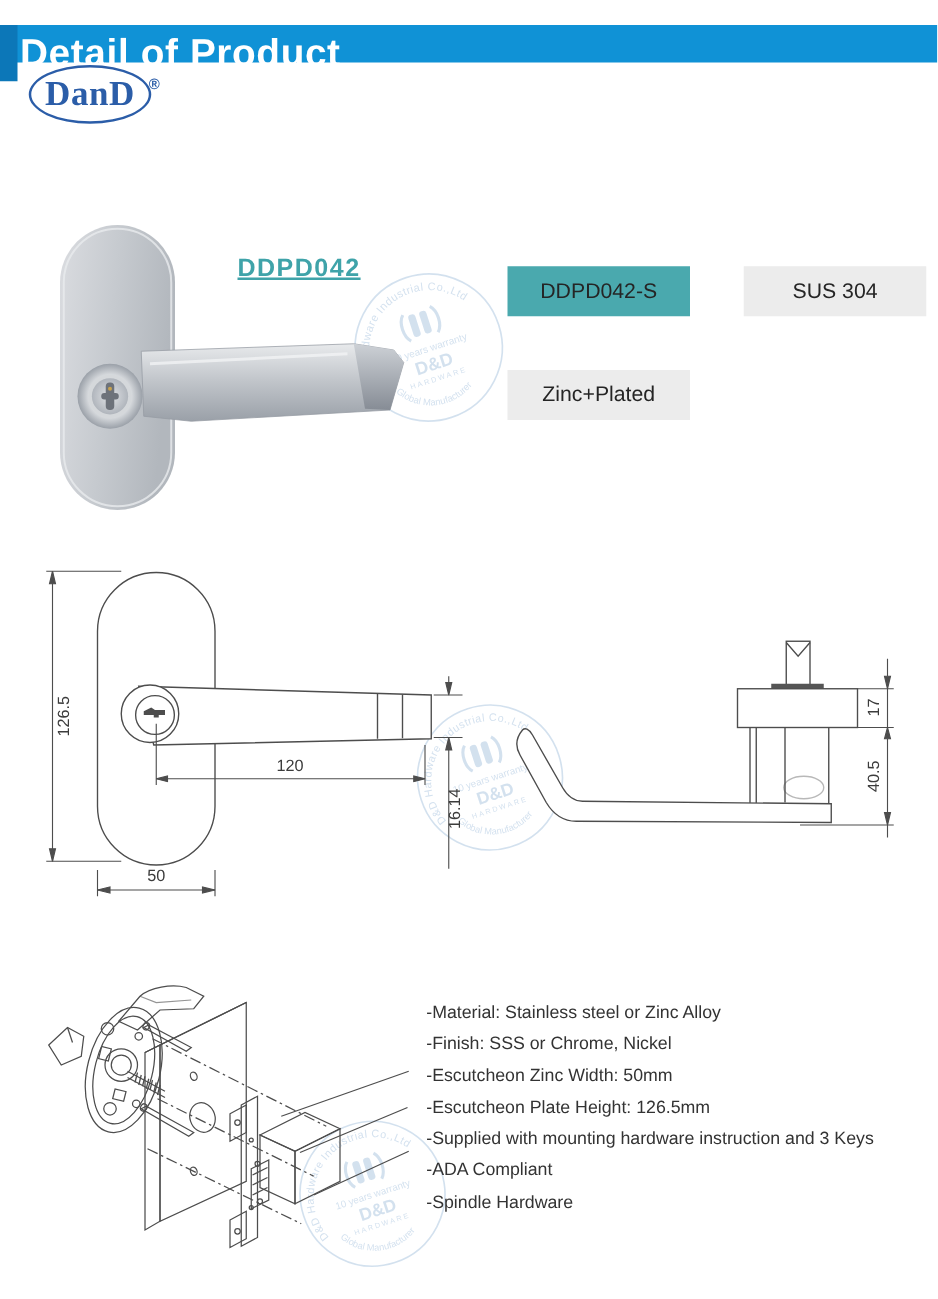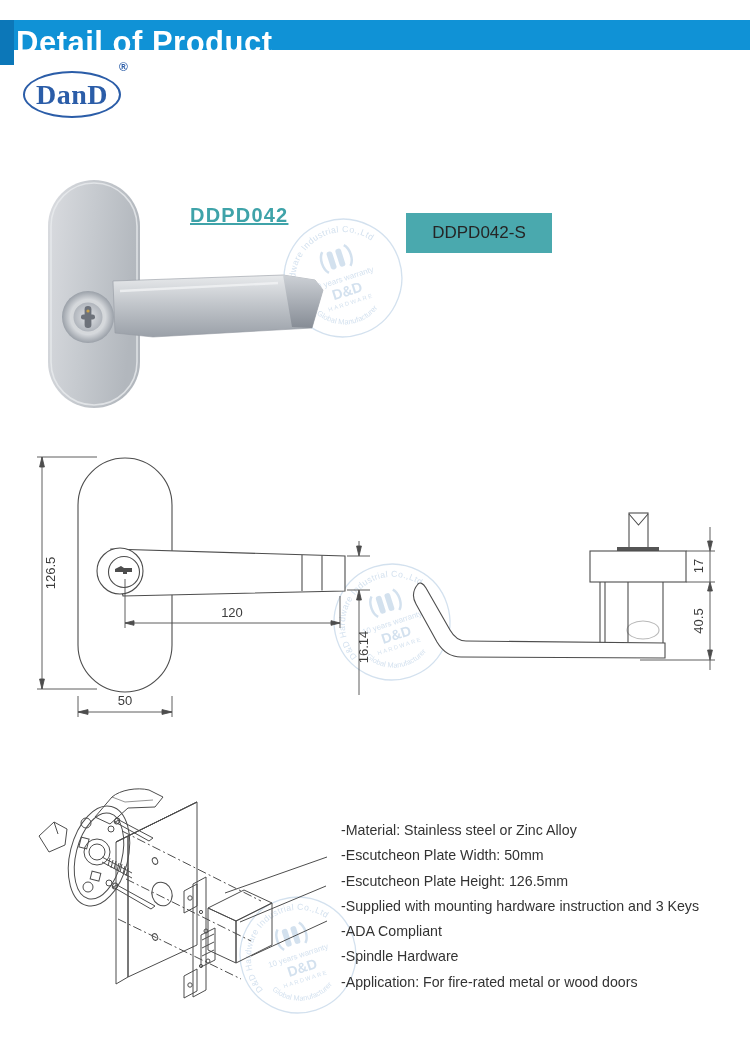--- a/index.html
+++ b/index.html
@@ -4,35 +4,35 @@
 <style>
   html,body{margin:0;padding:0;background:#fff;}
   .page{position:relative;width:750px;height:1039px;background:#ffffff;overflow:hidden;
         font-family:"Liberation Sans", sans-serif;}
   
   .banner{position:absolute;left:0;top:0;width:750px;height:30px;background:#1092d6;margin-top:20px;}
   .banner-sq{position:absolute;left:0;top:0;width:14px;height:45px;background:#0c77b8;}
   .banner-title{position:absolute;left:16px;top:0;height:45px;line-height:45px;
         color:#ffffff;font-size:31px;font-weight:bold;letter-spacing:.5px;}
   
-  .logo{position:absolute;left:23px;top:71px;width:94px;height:43px;
+  .logo{position:absolute;left:23px;top:52px;width:94px;height:43px;
         border:2.5px solid #2b5da8;border-radius:50%;display:flex;align-items:center;justify-content:center;}
   .logo-text{font-family:"Liberation Serif", serif;font-weight:bold;color:#2b5da8;font-size:28px;letter-spacing:.5px;}
   .reg{position:absolute;left:119px;top:60px;color:#2b5da8;font-size:12px;font-weight:bold;}
   
   .prod-label{position:absolute;left:190px;top:204px;color:#3fa3a9;font-size:20px;font-weight:bold;letter-spacing:1.2px;text-decoration:underline;}
   
   .spec-table{position:absolute;left:406px;top:213px;display:grid;
         grid-template-columns:146px 146px;column-gap:3px;row-gap:4px;gap:43px;}
   .spec-table .cell{height:40px;display:flex;align-items:center;justify-content:center;
         font-size:17px;color:#252525;}
   .spec-table .head{background:#4aa9ae;}
   .spec-table .body{background:#ececec;}
   
-  .specs{position:absolute;left:341px;top:798px;width:402px;margin-top:20px;}
+  .specs{position:absolute;left:341px;top:798px;width:402px;}
   .specs div{font-size:14.2px;color:#333333;line-height:25.3px;white-space:nowrap;}
   
   svg{position:absolute;}
   svg text{font-family:"Liberation Sans", sans-serif;}
   .dimtxt{font-size:13px;fill:#3c3c3c;}
   
   .wm{opacity:.5;pointer-events:none;}
   .wm svg{transform:rotate(-18deg);}
   .wm text{fill:#a9c4df;}
 </style>
@@ -105,20 +105,22 @@
     <circle cx="48" cy="147" r="14.5" fill="url(#coreG)"></circle>
     <rect x="44.6" y="136" width="6.8" height="22" rx="3.2" fill="#6d727a"></rect>
     <rect x="41" y="144.4" width="14" height="5.2" rx="2.4" fill="#6d727a"></rect>
     <circle cx="48" cy="141" r="1.6" fill="#c8a24e"></circle>
   </svg>
 
   <div class="prod-label">DDPD042</div>
 
   <div class="spec-table">
     <div class="cell head">DDPD042-S</div>
+    <div class="cell body">SUS 304</div>
+    <div class="cell body">Zinc+Plated</div>
   </div>
 
   <div class="wm" style="position:absolute;left:330px;top:560px;width:124px;height:124px;">
     <svg width="124" height="124" viewBox="0 0 150 150">
       <defs>
         <path id="wm2t" d="M 22,102 A 58,58 0 1 1 128,102" fill="none"></path>
         <path id="wm2b" d="M 32,106 A 50,50 0 0 0 118,106" fill="none"></path>
       </defs>
       <circle cx="75" cy="75" r="70" fill="none" stroke="#a9c4df" stroke-width="1.6"></circle>
       <text font-size="10.5" letter-spacing="0.5"><textPath href="#wm2t">D&amp;D Hardware Industrial Co.,Ltd</textPath></text>
@@ -281,21 +283,21 @@
         <circle cx="183" cy="201" r="2"></circle>
 
       <line x1="200" y1="133" x2="302" y2="97"></line>
       <line x1="215" y1="162" x2="301" y2="126"></line>
       <line x1="226" y1="196" x2="302" y2="161"></line>
     </g>
   </svg>
 
   <div class="specs">
     <div>-Material: Stainless steel or Zinc Alloy</div>
-    <div>-Escutcheon Plate Width: 50mm</div>
+    <div>-Finish: SSS or Chrome, Nickel</div>
+    <div>-Escutcheon Zinc Width: 50mm</div>
     <div>-Escutcheon Plate Height: 126.5mm</div>
     <div>-Supplied with mounting hardware instruction and 3 Keys</div>
     <div>-ADA Compliant</div>
     <div>-Spindle Hardware</div>
-    <div>-Application: For fire-rated metal or wood doors</div>
   </div>
 
 </div>
 
 </body></html>

